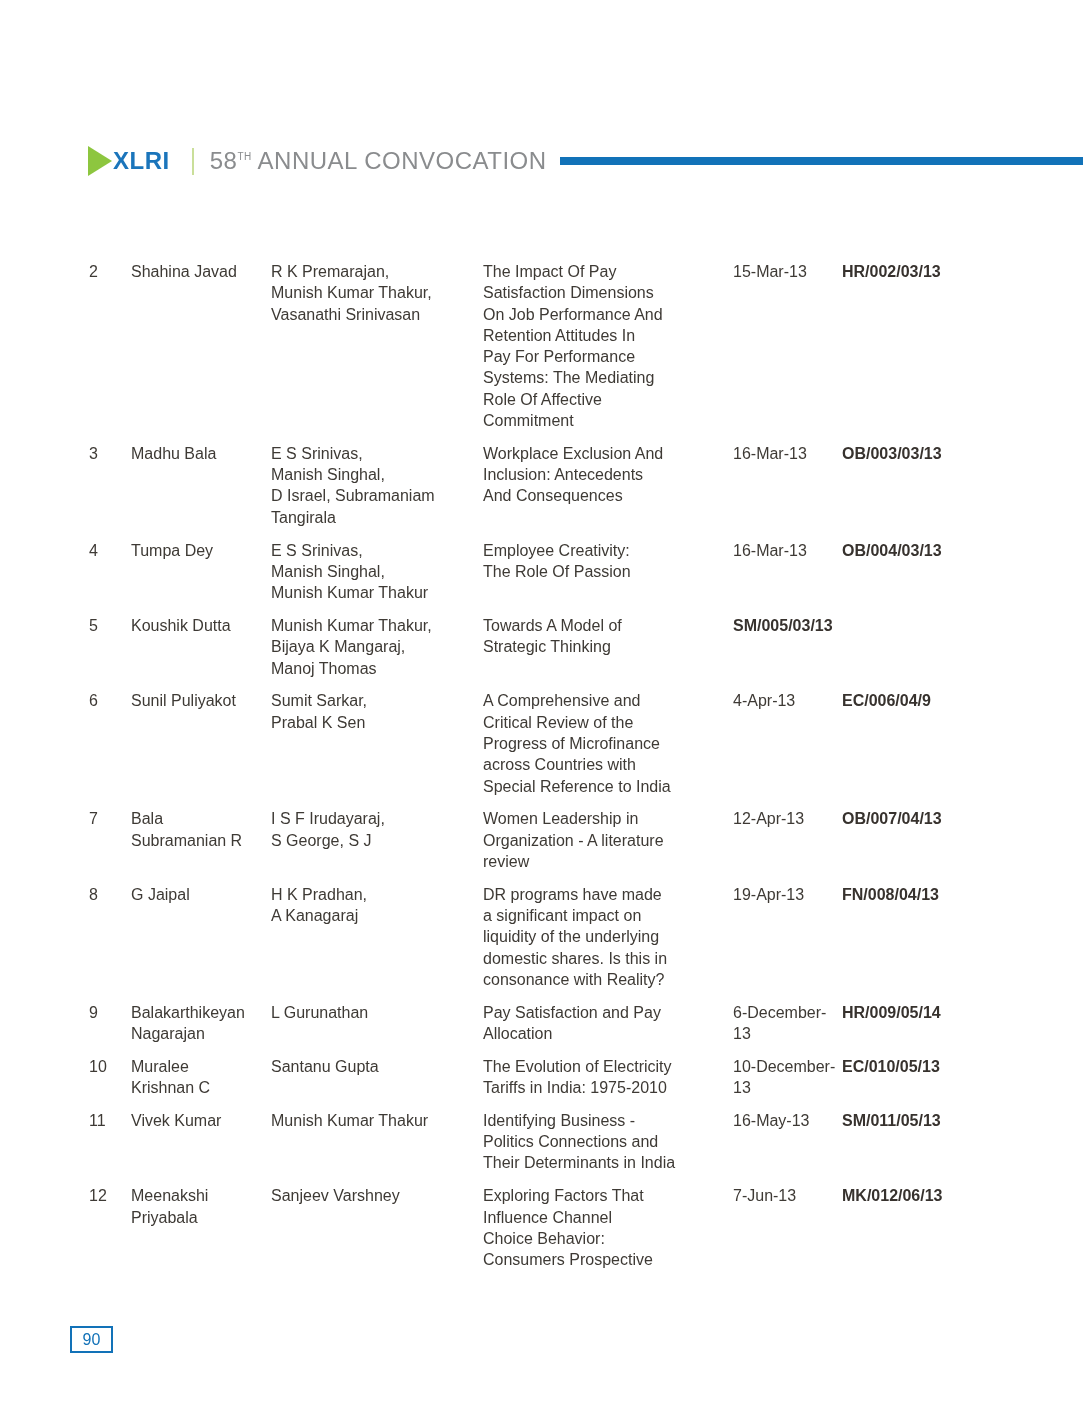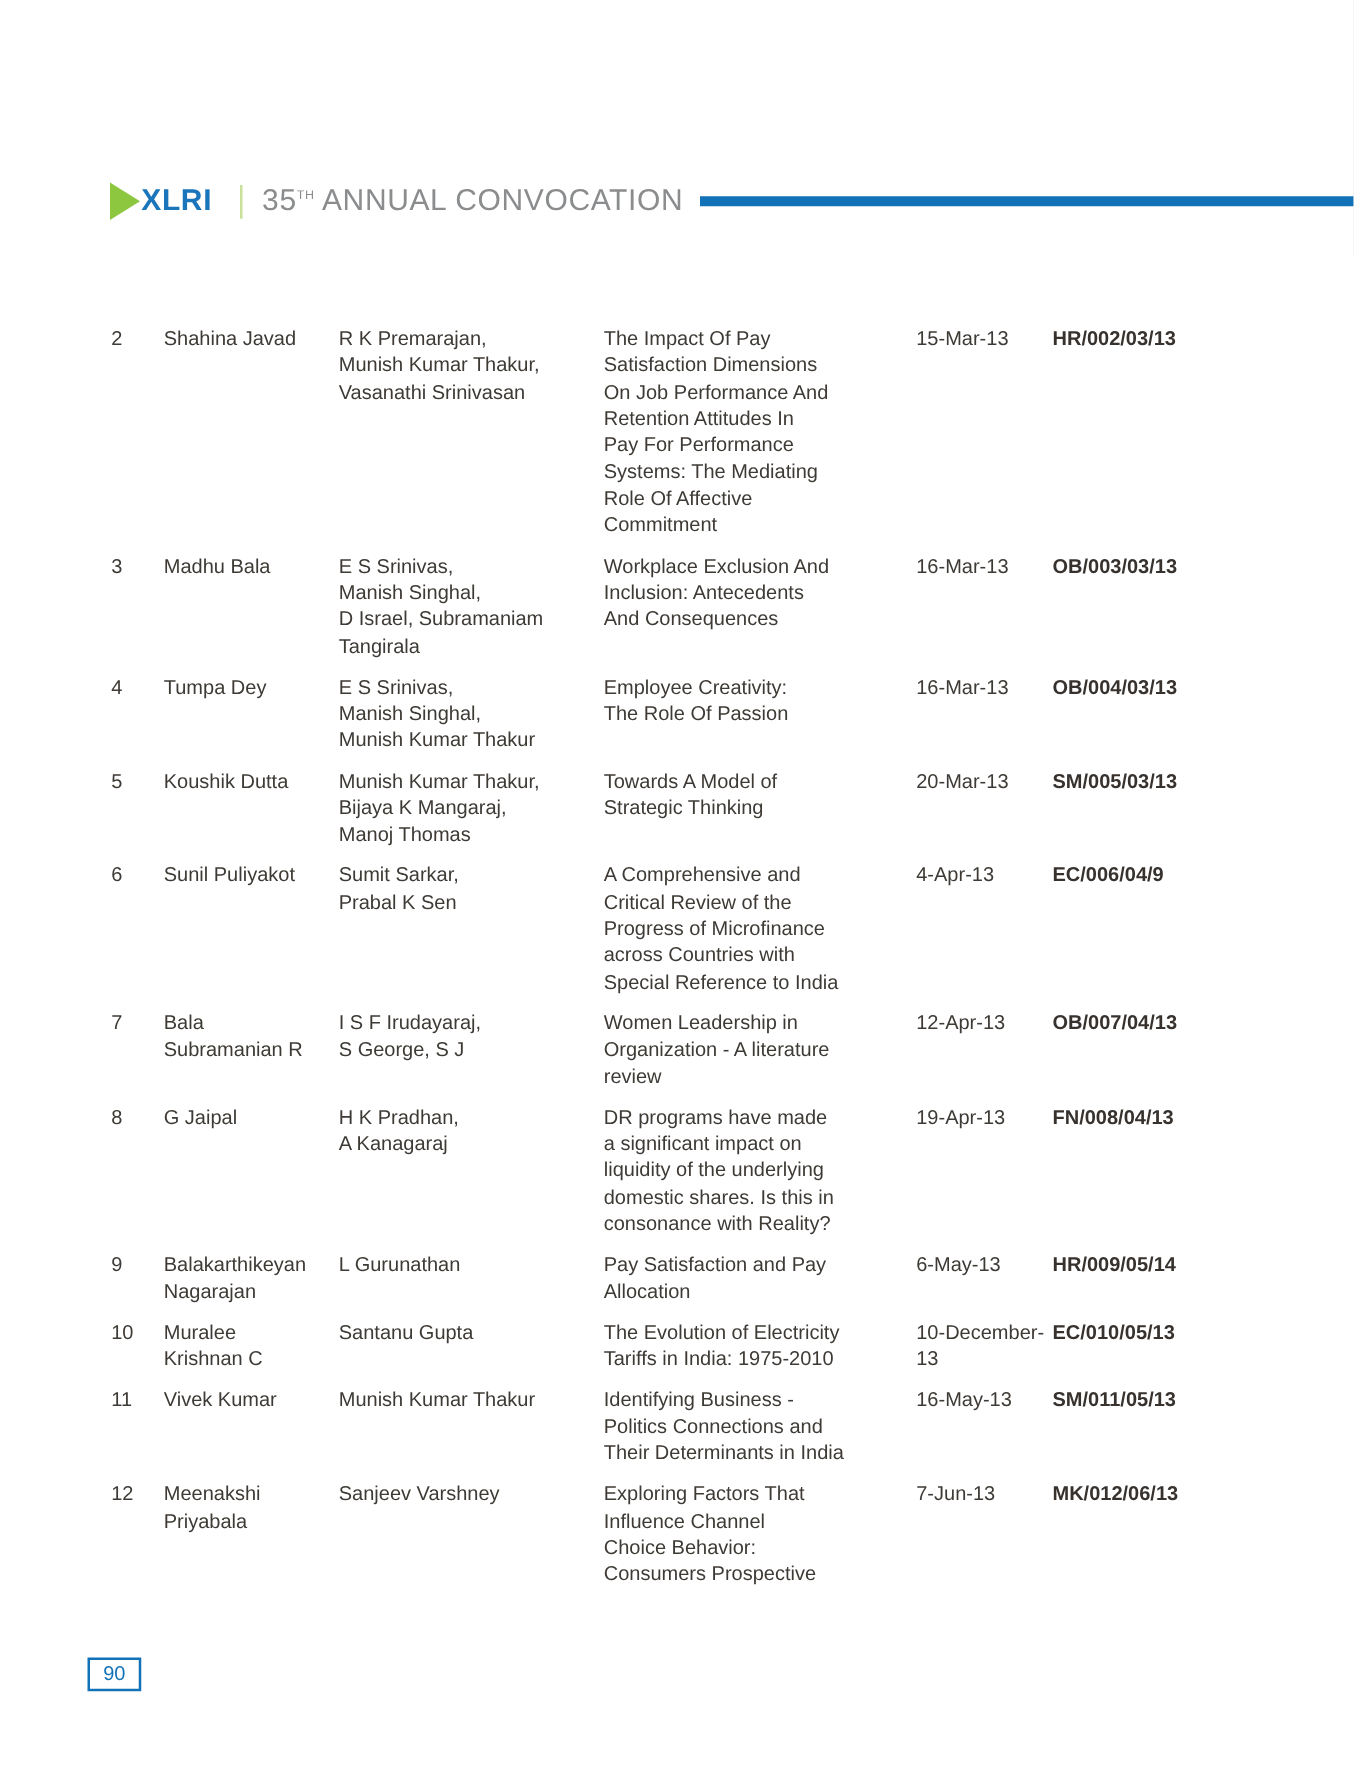--- a/index.html
+++ b/index.html
@@ -97,21 +97,21 @@
 </style>
 </head>
 <body>
 
 <div class="page">
 
   <div class="header">
     <span class="tri-icon"></span>
     <span class="brand">XLRI</span>
     <span class="hdr-divider"></span>
-    <span class="conv-title"><span>35</span><sup>TH</sup><span> ANNUAL CONVOCATION</span></span>
+    <span class="conv-title"><span>58</span><sup>TH</sup><span> ANNUAL CONVOCATION</span></span>
     <span class="hdr-rule"></span>
   </div>
 
   <div class="listing">
     <div class="t-row">
       <div class="t-cell num">2</div>
       <div class="t-cell name">Shahina Javad</div>
       <div class="t-cell advisors">R K Premarajan,
 Munish Kumar Thakur,
 Vasanathi Srinivasan</div>
@@ -154,21 +154,20 @@
     </div>
 
     <div class="t-row">
       <div class="t-cell num">5</div>
       <div class="t-cell name">Koushik Dutta</div>
       <div class="t-cell advisors">Munish Kumar Thakur,
 Bijaya K Mangaraj,
 Manoj Thomas</div>
       <div class="t-cell title">Towards A Model of
 Strategic Thinking</div>
-      <div class="t-cell date">20-Mar-13</div>
       <div class="t-cell code">SM/005/03/13</div>
     </div>
 
     <div class="t-row">
       <div class="t-cell num">6</div>
       <div class="t-cell name">Sunil Puliyakot</div>
       <div class="t-cell advisors">Sumit Sarkar,
 Prabal K Sen</div>
       <div class="t-cell title">A Comprehensive and
 Critical Review of the
@@ -206,21 +205,21 @@
       <div class="t-cell code">FN/008/04/13</div>
     </div>
 
     <div class="t-row">
       <div class="t-cell num">9</div>
       <div class="t-cell name">Balakarthikeyan
 Nagarajan</div>
       <div class="t-cell advisors">L Gurunathan</div>
       <div class="t-cell title">Pay Satisfaction and Pay
 Allocation</div>
-      <div class="t-cell date">6-May-13</div>
+      <div class="t-cell date">6-December-13</div>
       <div class="t-cell code">HR/009/05/14</div>
     </div>
 
     <div class="t-row">
       <div class="t-cell num">10</div>
       <div class="t-cell name">Muralee
 Krishnan C</div>
       <div class="t-cell advisors">Santanu Gupta</div>
       <div class="t-cell title">The Evolution of Electricity
 Tariffs in India: 1975-2010</div>

